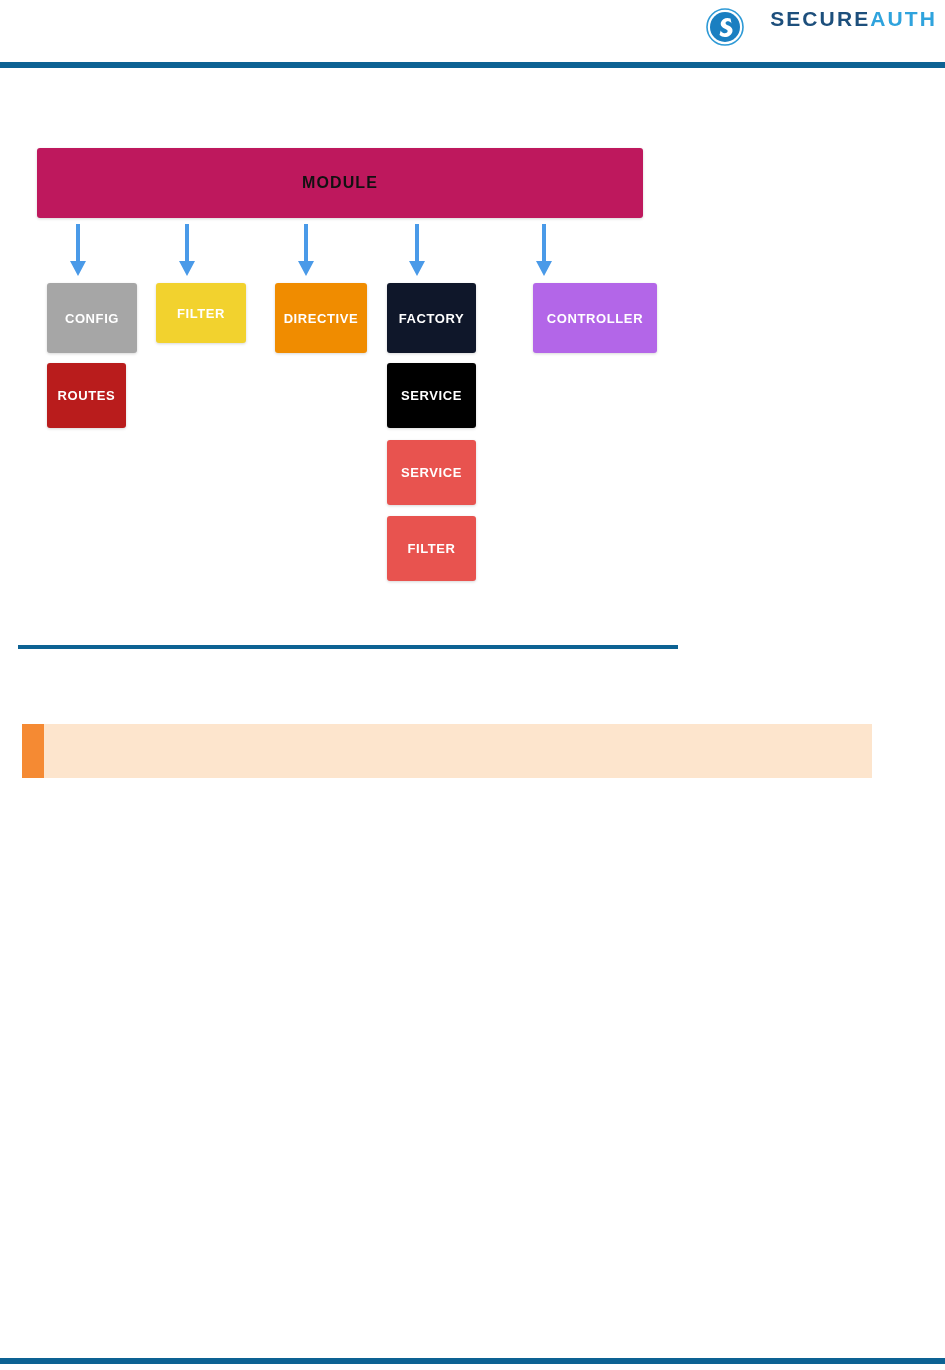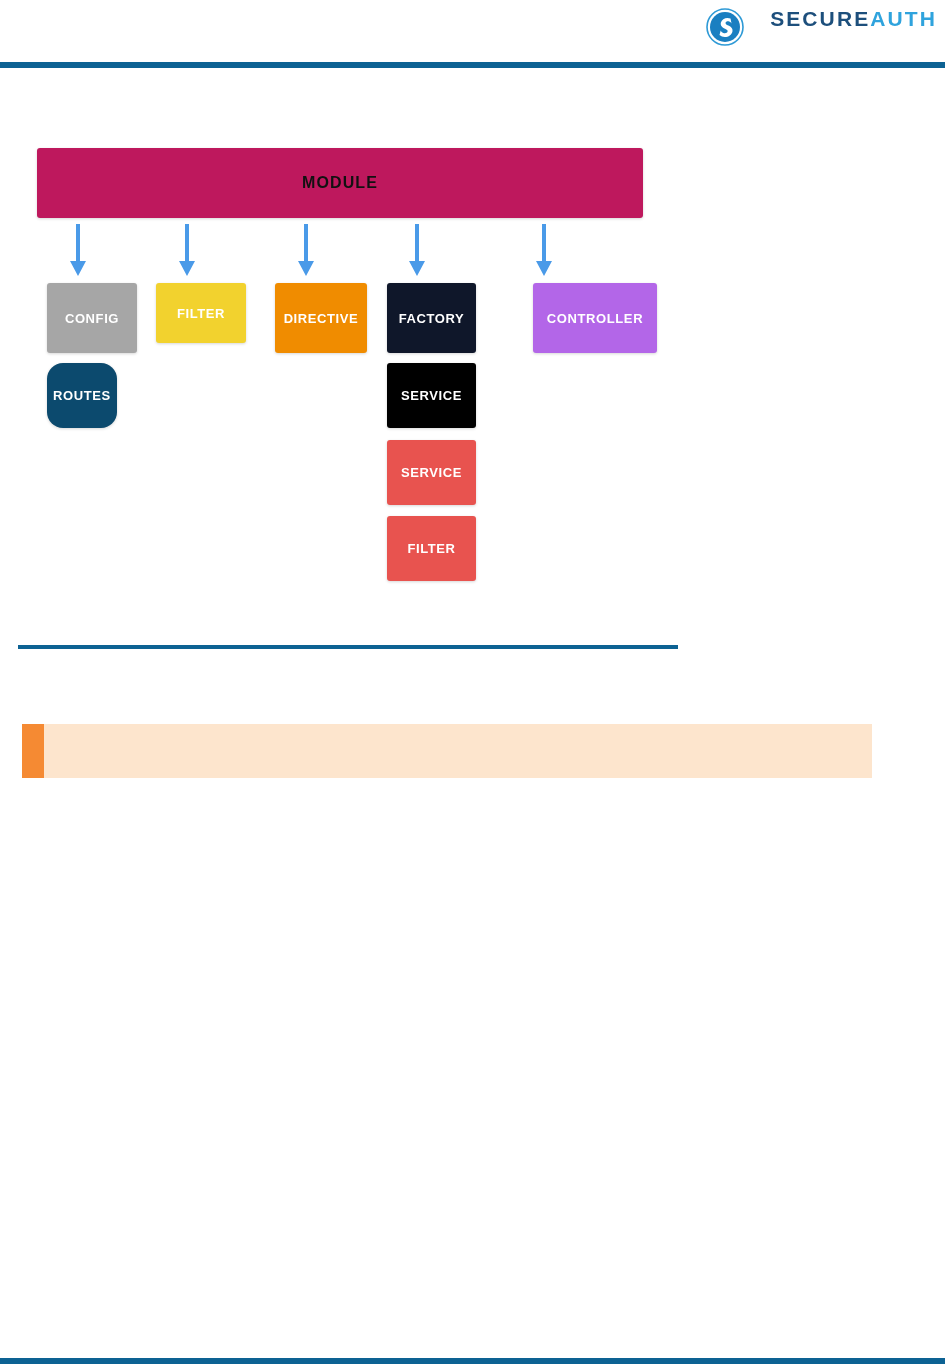--- a/index.html
+++ b/index.html
@@ -143,21 +143,21 @@
 
 <div id="diagram">
   <div class="node" id="node-module" style="left: 37px; top: 148px; width: 606px; height: 70px; background: #be185d; color: rgb(17, 17, 17);">MODULE</div>
 <div class="arrow-wrap" style="left: 63px;">
       <svg width="30" height="54" viewBox="0 0 30 54">
         <line x1="15" y1="0" x2="15" y2="40" stroke="#4a9ae8" stroke-width="4"></line>
         <polygon points="15,52 7,37 23,37" fill="#4a9ae8"></polygon>
       </svg>
     </div>
     <div class="node node-sub" style="left: 47px; top: 283px; width: 90px; height: 70px; background: rgb(166, 166, 166);">CONFIG</div>
-    <div class="node node-sub" style="left: 47px; top: 363px; width: 70px; height: 65px; background: #0c4a6e; border-radius: 16px;">ROUTES</div>
+    <div class="node node-sub" style="left: 47px; top: 363px; width: 79px; height: 65px; background: #b91c1c;">ROUTES</div>
     <div class="arrow-wrap" style="left: 172px;">
       <svg width="30" height="54" viewBox="0 0 30 54">
         <line x1="15" y1="0" x2="15" y2="40" stroke="#4a9ae8" stroke-width="4"></line>
         <polygon points="15,52 7,37 23,37" fill="#4a9ae8"></polygon>
       </svg>
     </div>
     <div class="node node-sub" style="left: 156px; top: 283px; width: 90px; height: 60px; background: rgb(242, 210, 46);">FILTER</div>
     <div class="arrow-wrap" style="left: 291px;">
       <svg width="30" height="54" viewBox="0 0 30 54">
         <line x1="15" y1="0" x2="15" y2="40" stroke="#4a9ae8" stroke-width="4"></line>

